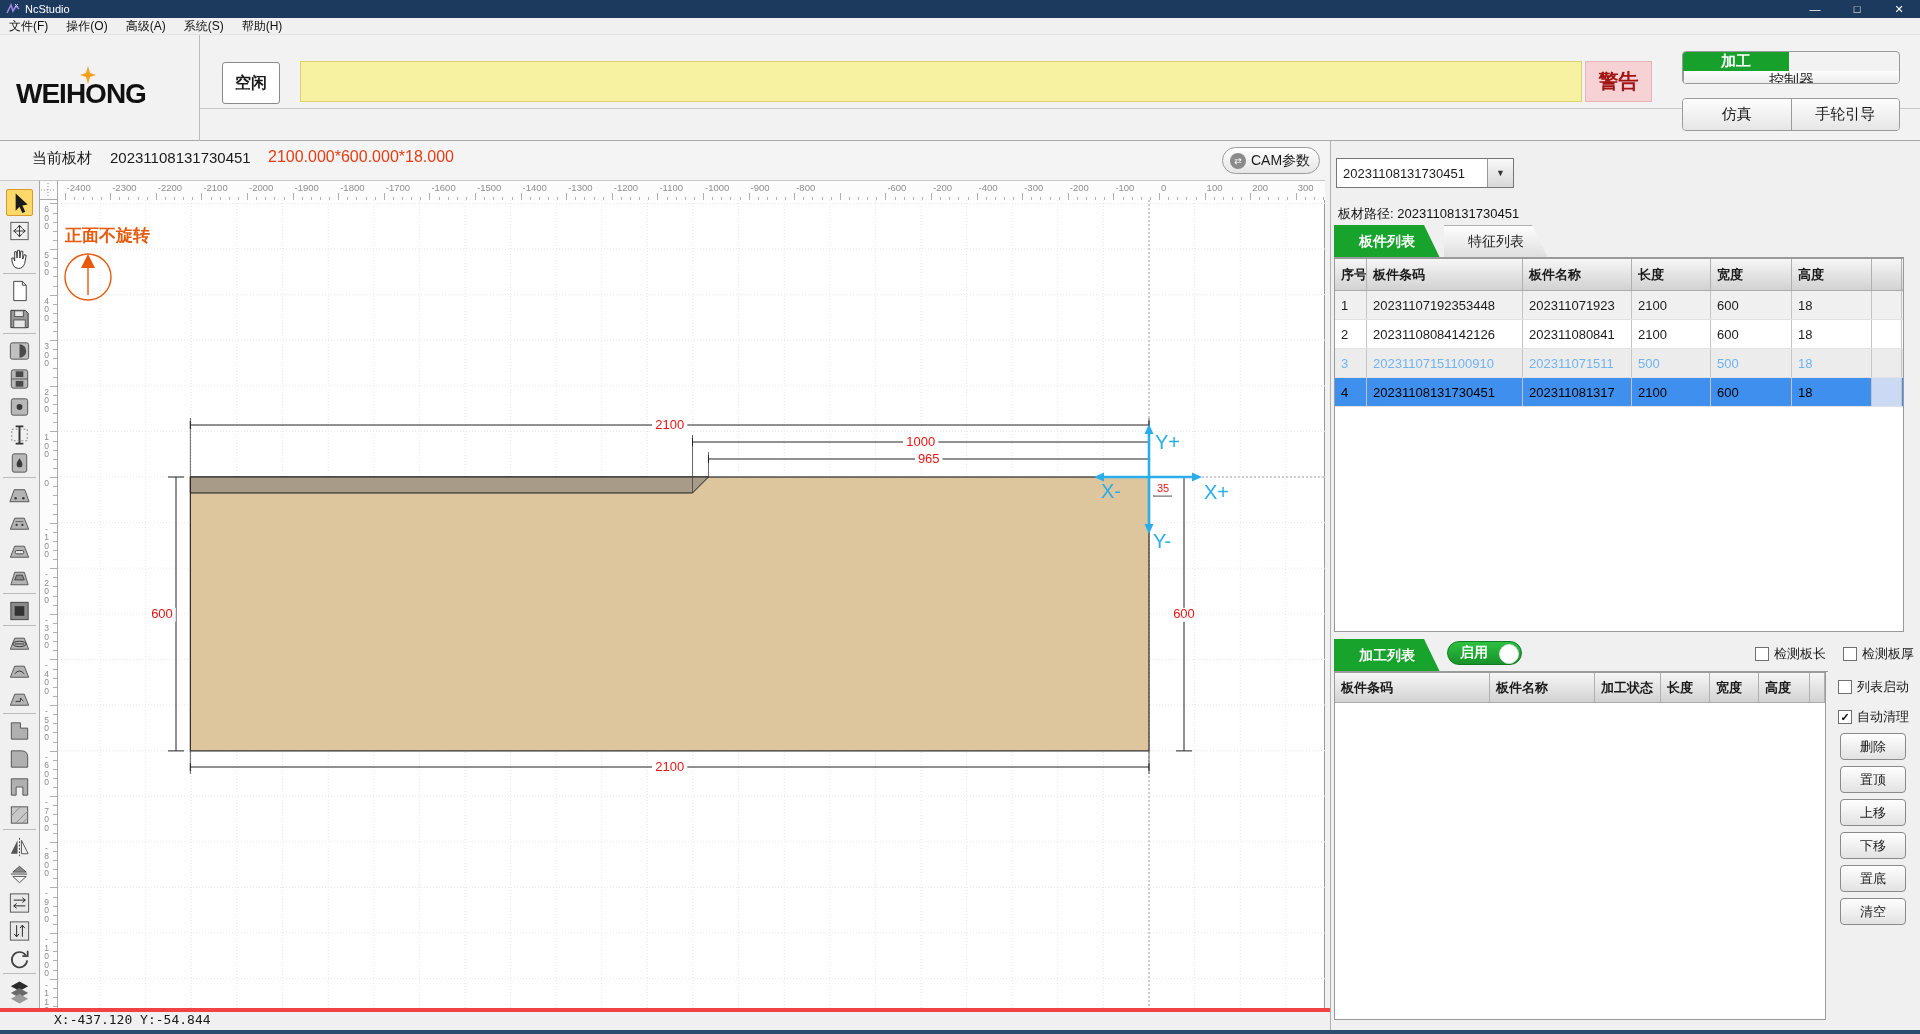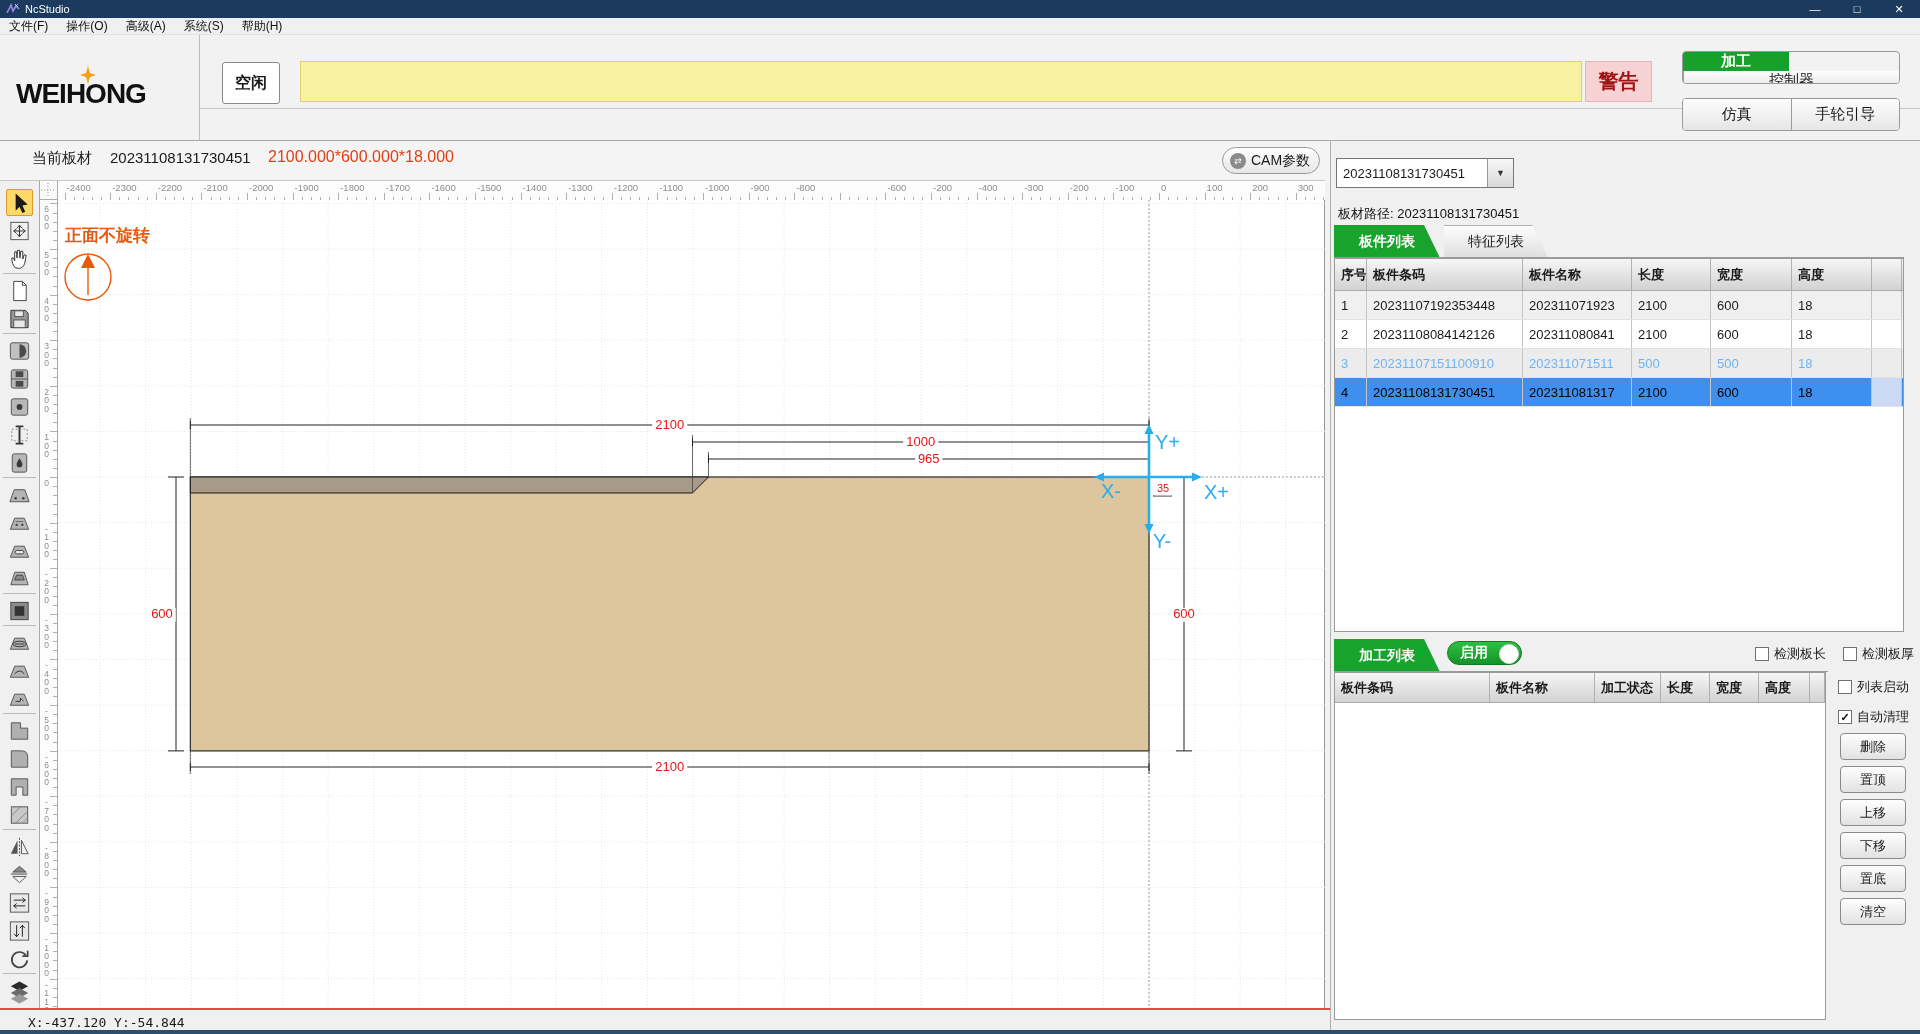--- a/index.html
+++ b/index.html
@@ -61,22 +61,22 @@
   .tool-ico.sel{background:#fcd968;border-color:#dc9a2c;}
   .tool-sep{position:absolute;left:3px;width:33px;height:1px;background:#bbb;}
   .ruler-corner{left:40px;top:180px;width:18px;height:20px;background:#fafafa;border-right:1px solid #aaa;border-bottom:1px solid #aaa;border-top:1px solid #c8c8c8;}
   .hruler{left:58px;top:180px;width:1267px;height:36px;background:#fcfcfc;border-bottom:1px solid #d946ef;border-top:1px solid #c8c8c8;overflow:hidden;}
   .vruler{left:40px;top:200px;width:18px;height:808px;background:#fcfcfc;border-right:1px solid #aaa;overflow:hidden;}
   .hruler .rlabel{position:absolute;top:1px;font-size:9.5px;color:#8e8e8e;white-space:nowrap;}
   .hruler .tick{position:absolute;background:#b0b0b0;width:1px;}
   .vruler .tick{position:absolute;background:#b0b0b0;height:1px;}
   .vruler .rlabel{position:absolute;left:2px;font-size:8.5px;line-height:8.5px;color:#8e8e8e;white-space:pre-line;text-align:center;width:9px;}
   .canvas{left:58px;top:200px;width:1267px;height:808px;background:#fff;border-right:1px solid #999;}
-  .statusbar{left:0;top:1008px;width:1330px;height:22px;background:#f0f0f0;border-top:2px solid #ef4444;
-             font-family:"DejaVu Sans Mono",monospace;font-size:13px;display:flex;align-items:flex-end;padding-left:28px;}
+  .statusbar{left:0;top:1008px;width:1330px;height:22px;background:#f0f0f0;border-top:4px solid #ef4444;
+             font-family:"DejaVu Sans Mono",monospace;font-size:13px;display:flex;align-items:flex-start;padding-left:54px;}
   .bottomstrip{left:0;top:1030px;width:1920px;height:4px;background:#2c4d6e;}
 
   
   .rightpanel{left:1330px;top:141px;width:590px;height:889px;background:#f0f0f0;border-left:1px solid #b0b0b0;}
   .combo{left:1336px;top:158px;width:178px;height:30px;background:#fff;border:1px solid #767676;display:flex;}
   .combo-val{flex:1;font-size:13px;display:flex;align-items:center;padding-left:6px;}
   .combo-btn{width:26px;background:linear-gradient(#f8f8f8,#d8d8d8);border-left:1px solid #999;display:flex;align-items:center;justify-content:center;font-size:9px;color:#333;}
   .path-line{left:1338px;top:205px;font-size:13px;color:#111;}
   .tab{position:absolute;height:33px;display:flex;align-items:center;justify-content:center;font-size:14px;
        clip-path:polygon(0 0, calc(100% - 16px) 0, 100% 100%, 0 100%);}

